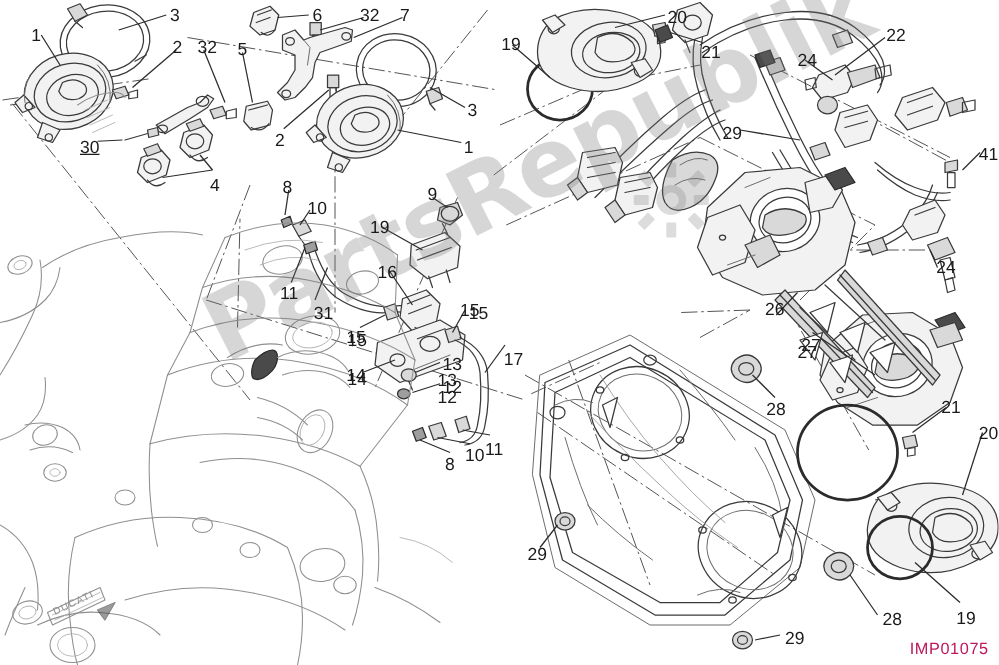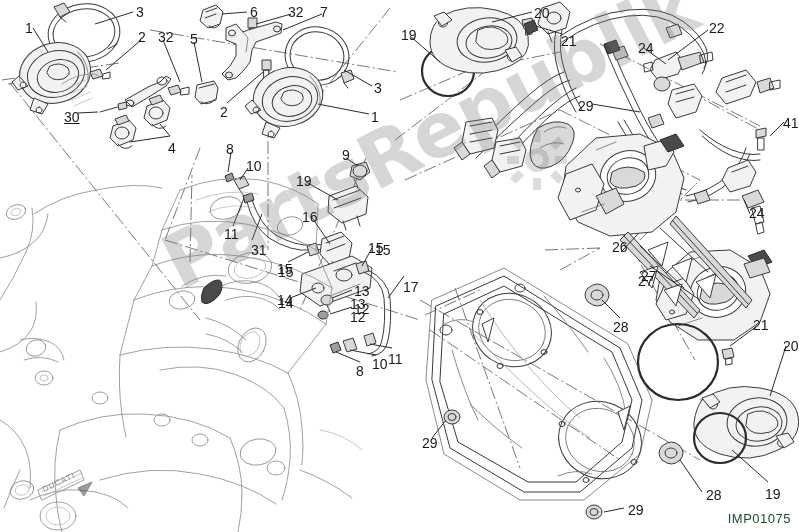--- a/index.html
+++ b/index.html
@@ -20,21 +20,21 @@
     line-height:1;
     white-space:nowrap;
     user-select:none;
   }
   #figure-id{
     position:absolute;
     right:8px;bottom:6px;
     font-family:"Liberation Sans",sans-serif;
     font-size:13px;
     letter-spacing:.5px;
-    color:#14532d;
+    color:#be185d;
   }
   
   #watermark{
     position:absolute;
     left:0;top:0;width:799px;height:532px;
     pointer-events:none;
     overflow:hidden;
   }
   #wm-text{
     position:absolute;

